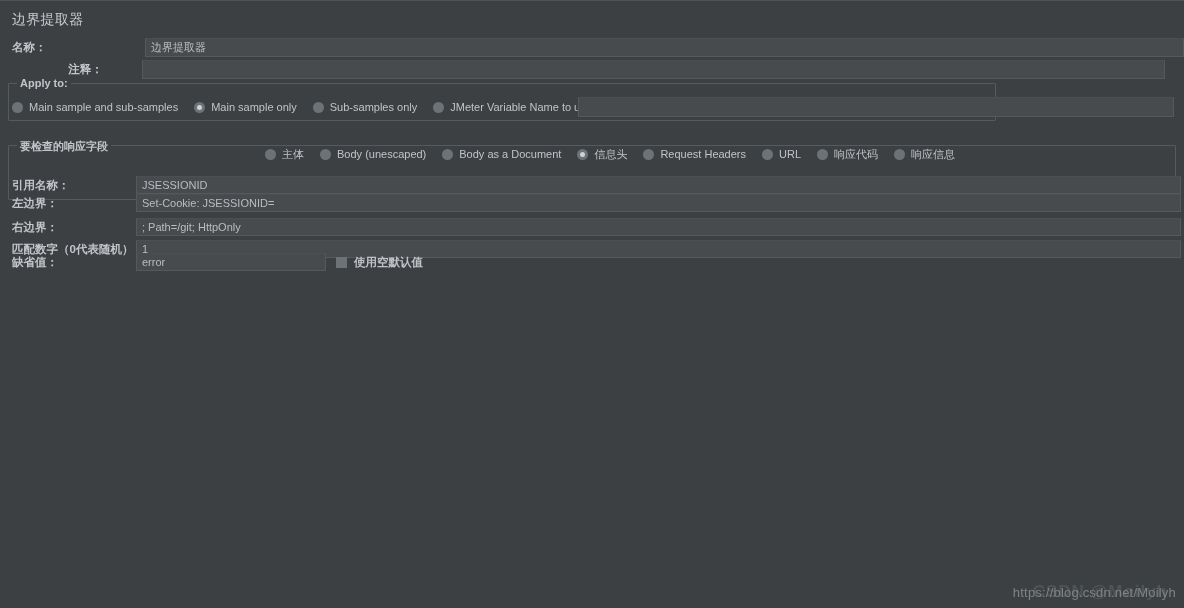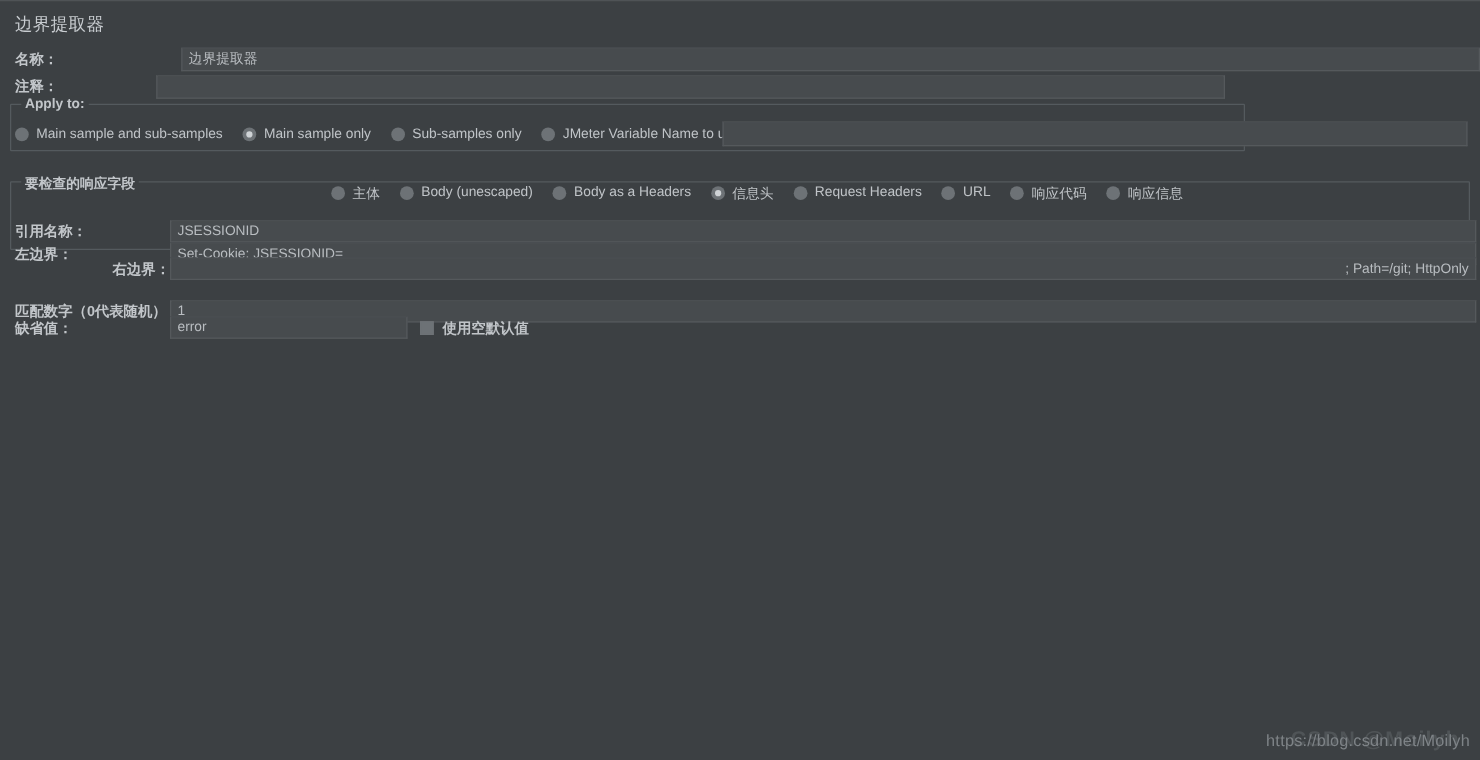--- a/index.html
+++ b/index.html
@@ -70,21 +70,21 @@
     color: #b9bdc1;
     padding: 0 5px;
     white-space: nowrap;
     overflow: hidden;
     display: block;
   }
 
   #name-row { left: 0; top: 37px; width: 1184px; gap: 20px; }
   #name-row .tfield { width: 1047px; }
 
-  #comment-row { left: 0; top: 59px; width: 980px; }
+  #comment-row { left: 17px; top: 59px; width: 1148px; text-align: center; }
   #comment-row .tfield { width: 1047px; }
 
   
   .group {
     position: absolute;
     border: 1px solid #545a5e;
     border-radius: 1px;
     box-sizing: border-box;
   }
   .group > .group-title {
@@ -168,21 +168,21 @@
     left: 0;
     width: 1184px;
     display: flex;
     align-items: center;
   }
   .frow .row-label { width: 136px; padding-left: 12px; }
   .frow .tfield { height: 18px; line-height: 16px; }
 
   #ref-row      { top: 175px; }
   #leftb-row    { top: 193px; }
-  #rightb-row   { top: 205px; text-align: right; }
+  #rightb-row   { top: 217px; }
   #matchno-row  { top: 239px; }
   #default-row  { top: 252px; }
 
   #ref-row .tfield,
   #leftb-row .tfield,
   #rightb-row .tfield,
   #matchno-row .tfield { width: 1045px; }
 
   #default-row .tfield { width: 190px; }
 
@@ -279,21 +279,21 @@
     <div class="radio-item">
       <span class="radio-dot"></span>
       <span class="rlabel">主体</span>
     </div>
     <div class="radio-item">
       <span class="radio-dot"></span>
       <span class="rlabel">Body (unescaped)</span>
     </div>
     <div class="radio-item">
       <span class="radio-dot"></span>
-      <span class="rlabel">Body as a Headers</span>
+      <span class="rlabel">Body as a Document</span>
     </div>
     <div class="radio-item sel">
       <span class="radio-dot"></span>
       <span class="rlabel">信息头</span>
     </div>
     <div class="radio-item">
       <span class="radio-dot"></span>
       <span class="rlabel">Request Headers</span>
     </div>
     <div class="radio-item">

